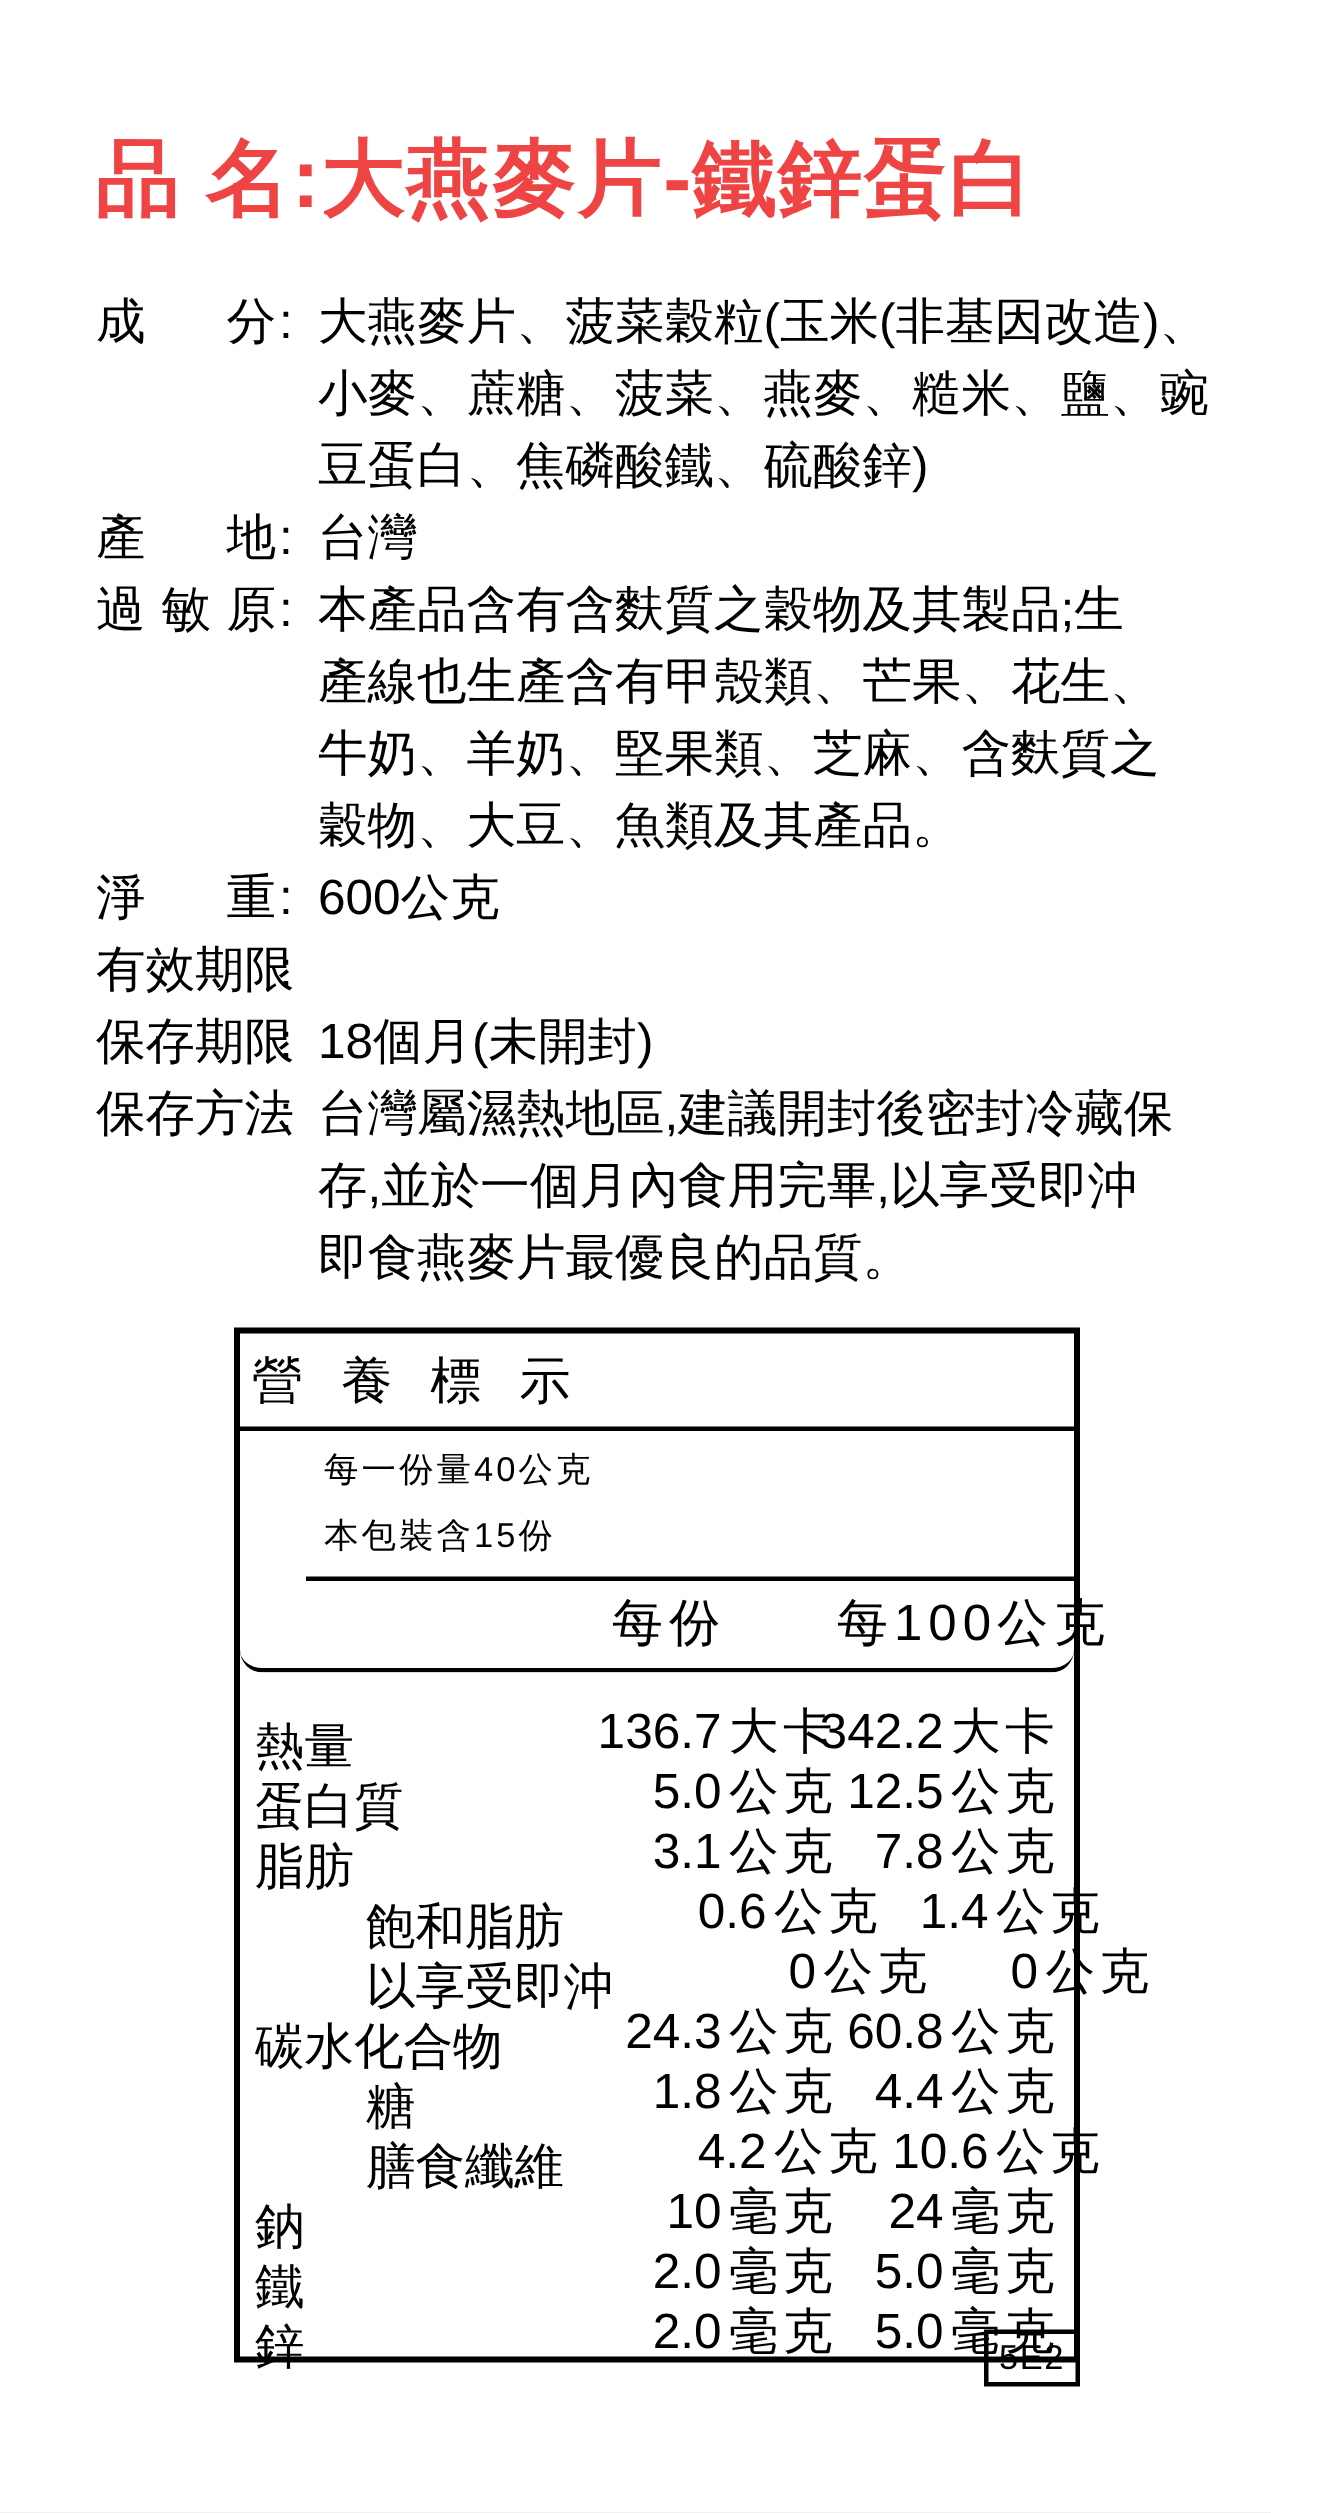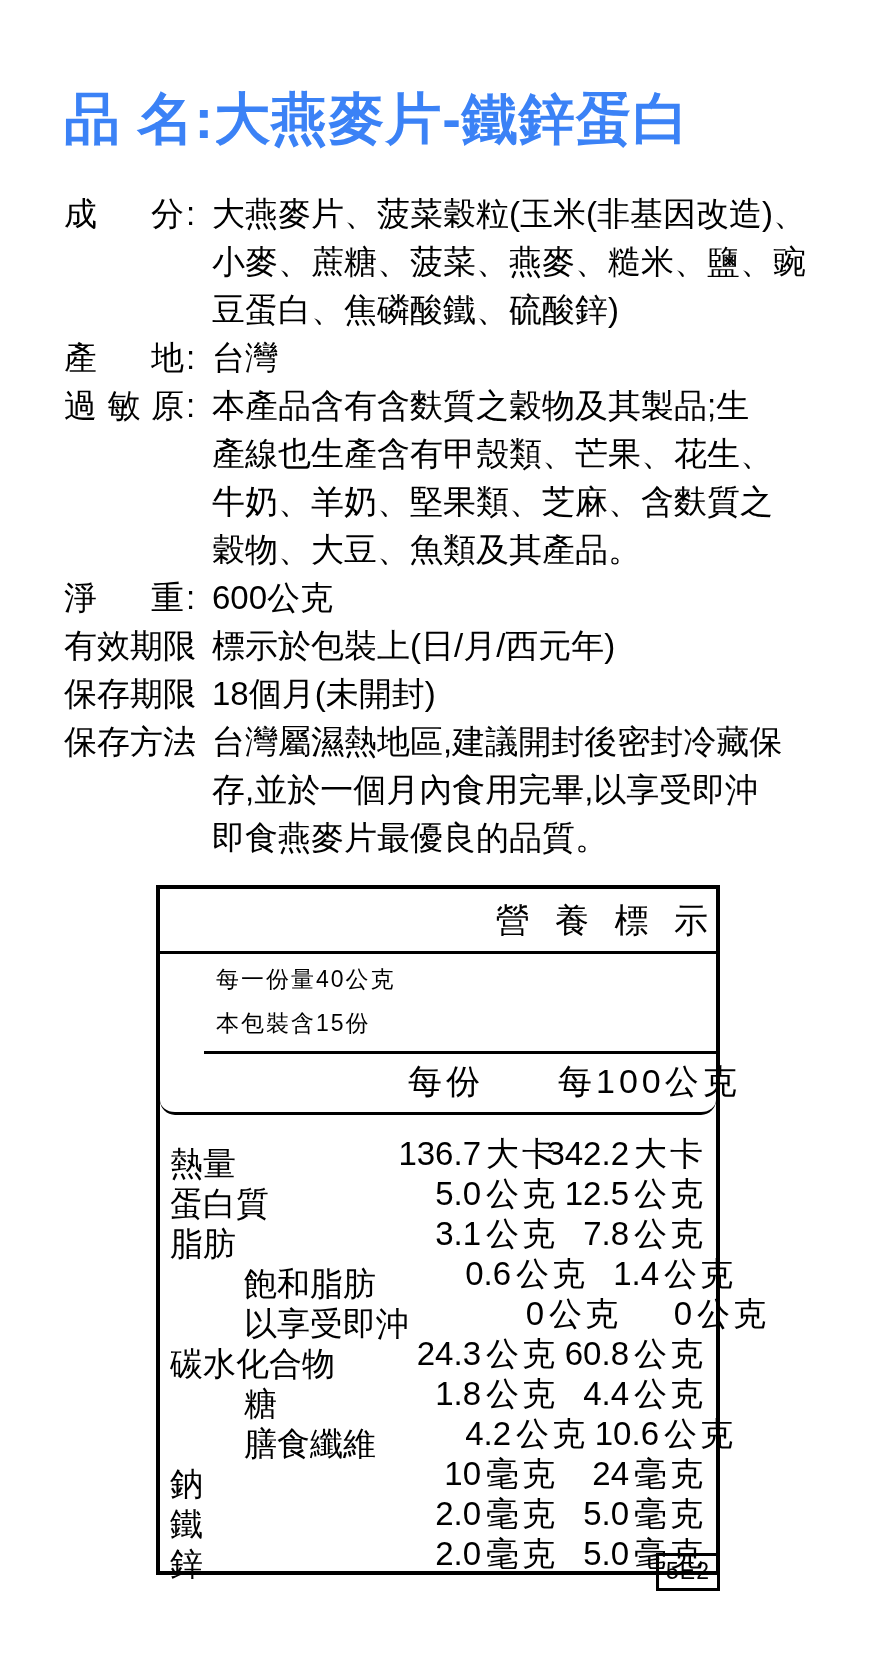--- a/index.html
+++ b/index.html
@@ -20,21 +20,21 @@
   .i-label { width:120px; flex:none; display:flex; justify-content:space-between; }
   .i-colon { flex:none; width:24px; margin-left:2px; }
   .i-value { flex:1; margin-left:2px; white-space:pre-line; }
 
   .ntable {
     position:absolute; left:156px; top:885px; width:564px;
     border:4px solid #000; box-sizing:border-box; font-weight:500;
     background:#fff;
   }
   .t-title {
-    text-align:right; font-size:34px; letter-spacing:8px;
+    text-align:left; font-size:34px; letter-spacing:8px;
     padding:9px 0 7px 8px; border-bottom:3px solid #000;
   }
   .t-serving {
     border-bottom:3px solid #000; padding:3px 0 6px 12px;
     font-size:23px; line-height:44px; letter-spacing:2px;margin-left:44px;
   }
   .t-colhead {
     border-bottom:3px solid #000; display:grid;
     grid-template-columns:1fr 212px 148px;
     font-size:34px; letter-spacing:4px; padding:5px 10px 7px 0;border-radius:15px;
@@ -56,21 +56,21 @@
   .code-box {
     border:3px solid #000; font-size:23px; font-weight:500;
     padding:1px 7px 2px; letter-spacing:1px; line-height:1.25;
   }
 </style>
 </head>
 <body>
 
 <div class="page">
 
-  <h1 class="title" style="color: #3b82f6;">品 名:大燕麥片-鐵鋅蛋白</h1>
+  <h1 class="title" style="color: #ef4444;">品 名:大燕麥片-鐵鋅蛋白</h1>
 
   <div class="info" id="info-list">
       <div class="i-row">
         <div class="i-label">
           <span>成</span>
           <span>分</span>
         </div>
         <div class="i-colon">:</div>
         <div class="i-value">大燕麥片、菠菜穀粒(玉米(非基因改造)、
 小麥、蔗糖、菠菜、燕麥、糙米、鹽、豌
@@ -105,21 +105,20 @@
         <div class="i-value">600公克</div>
       </div>
       <div class="i-row">
         <div class="i-label">
           <span>有</span>
           <span>效</span>
           <span>期</span>
           <span>限</span>
         </div>
         <div class="i-colon">:</div>
-        <div class="i-value">標示於包裝上(日/月/西元年)</div>
       </div>
       <div class="i-row">
         <div class="i-label">
           <span>保</span>
           <span>存</span>
           <span>期</span>
           <span>限</span>
         </div>
         <div class="i-colon">:</div>
         <div class="i-value">18個月(未開封)</div>

